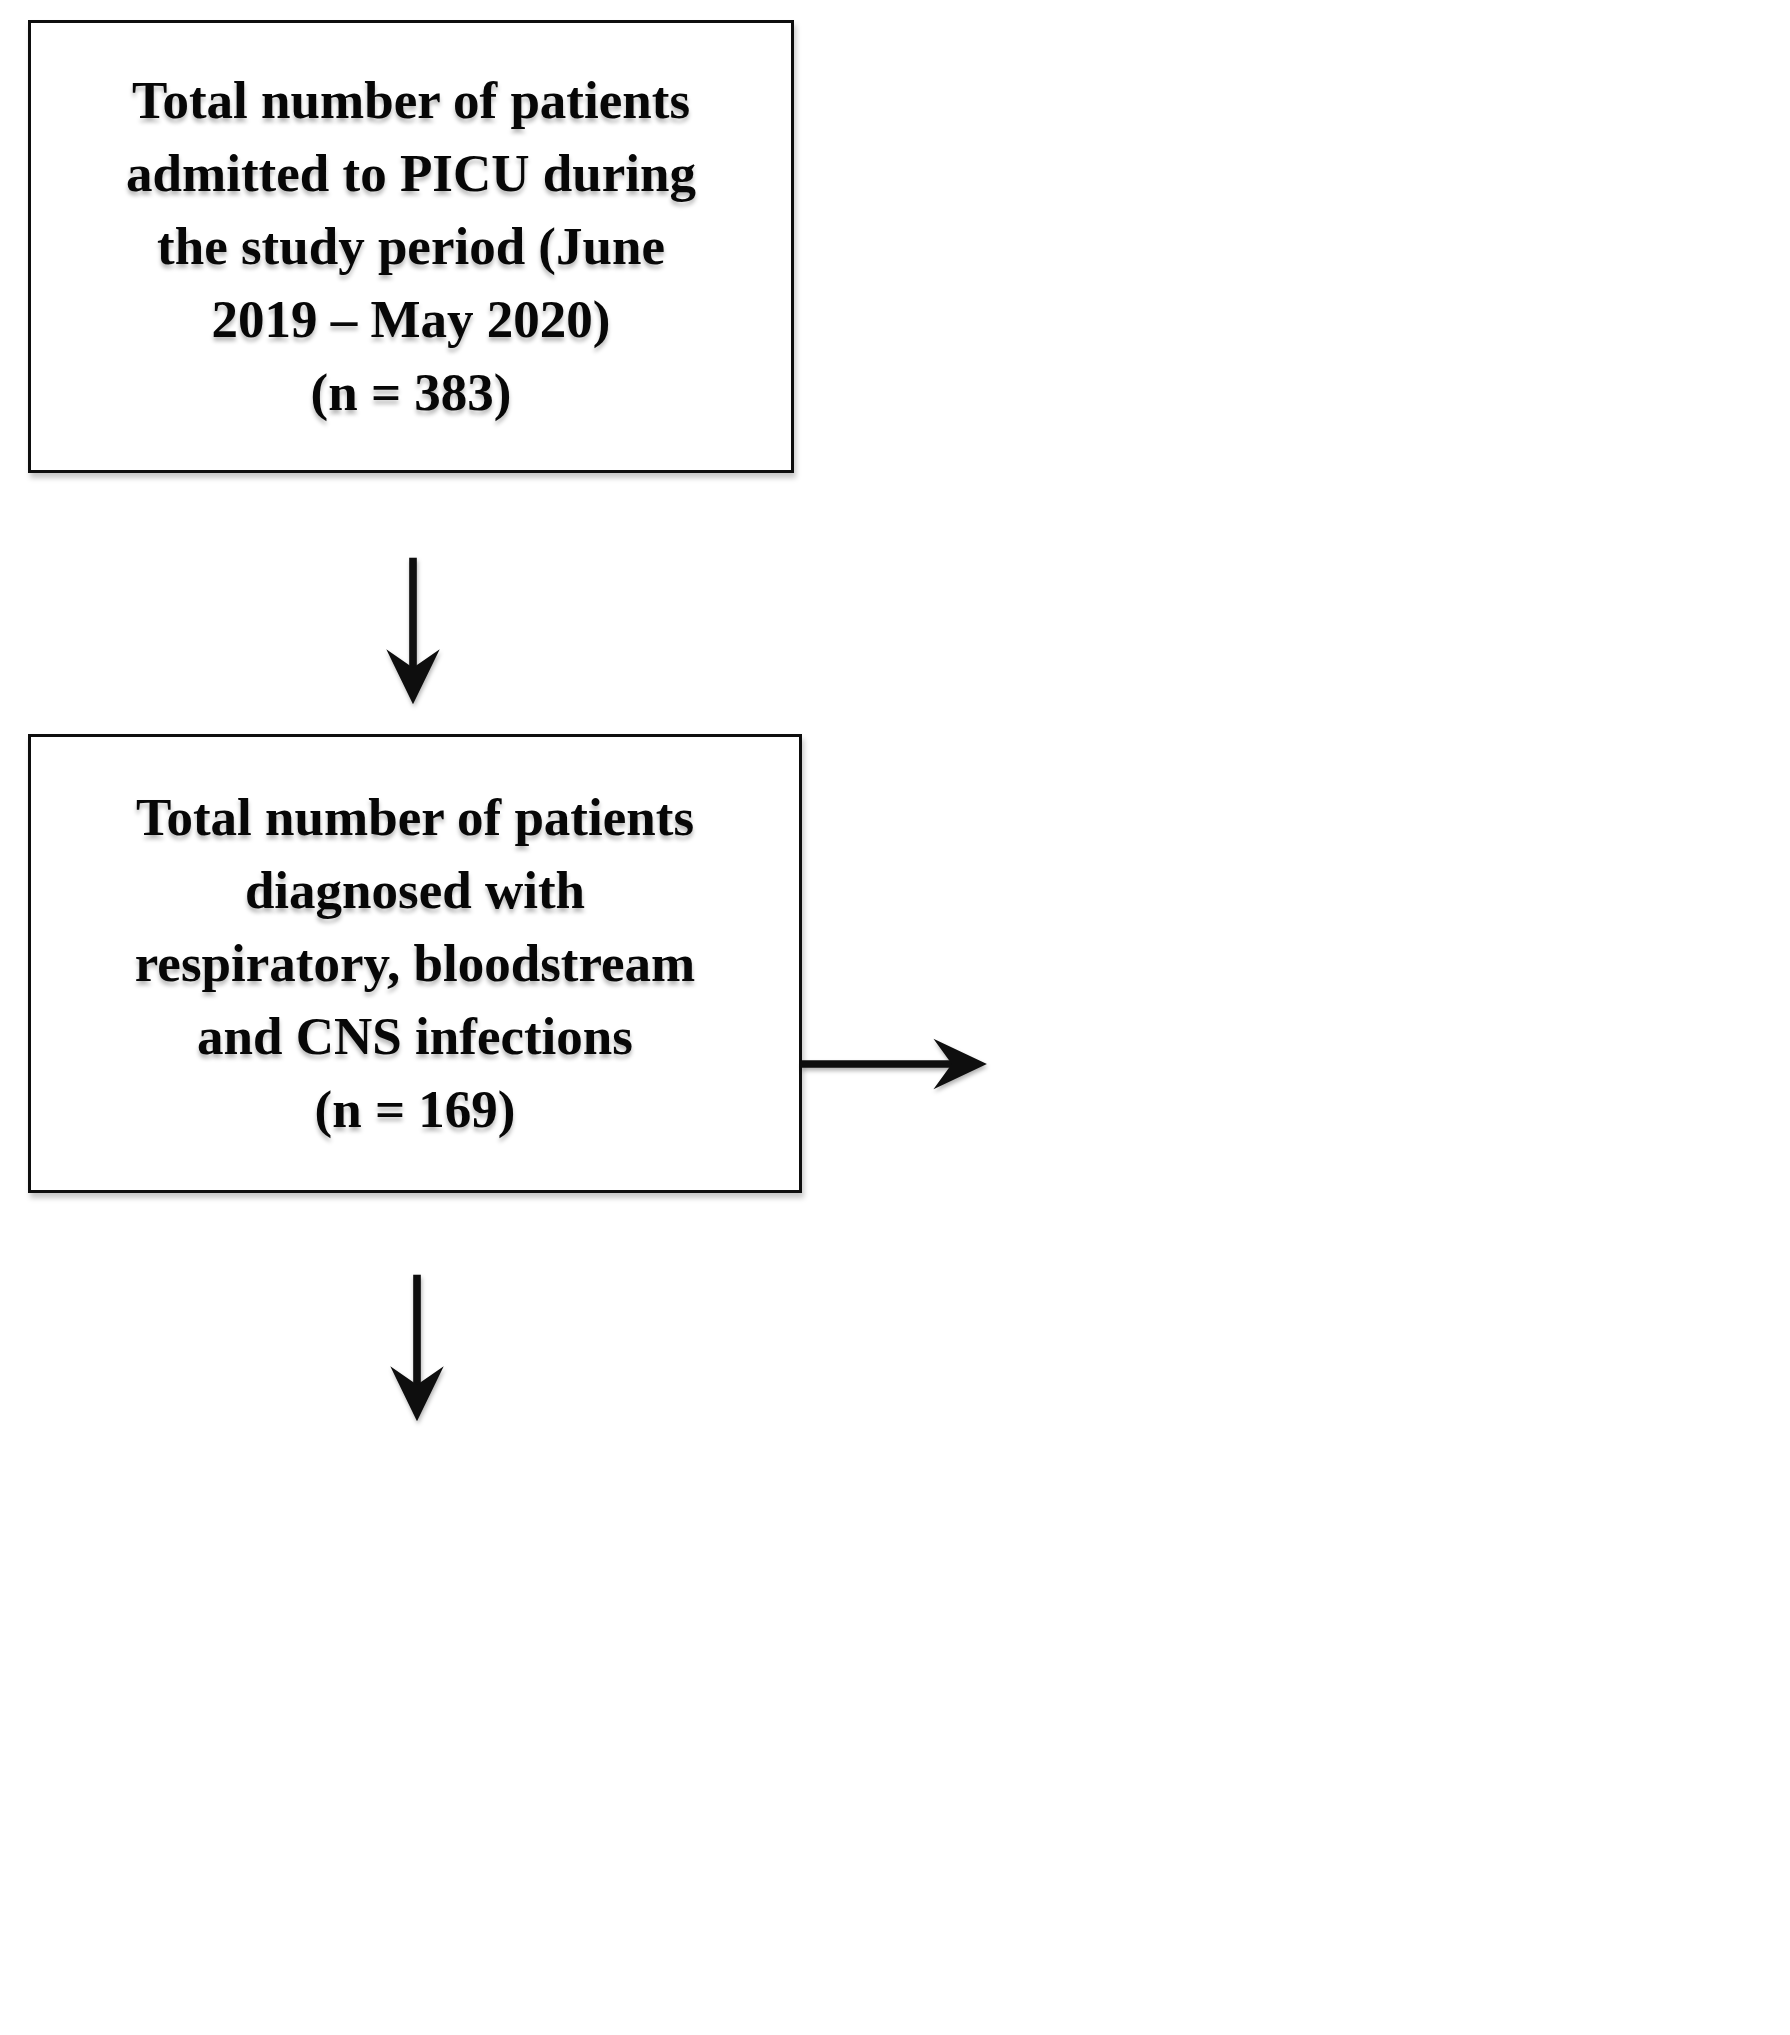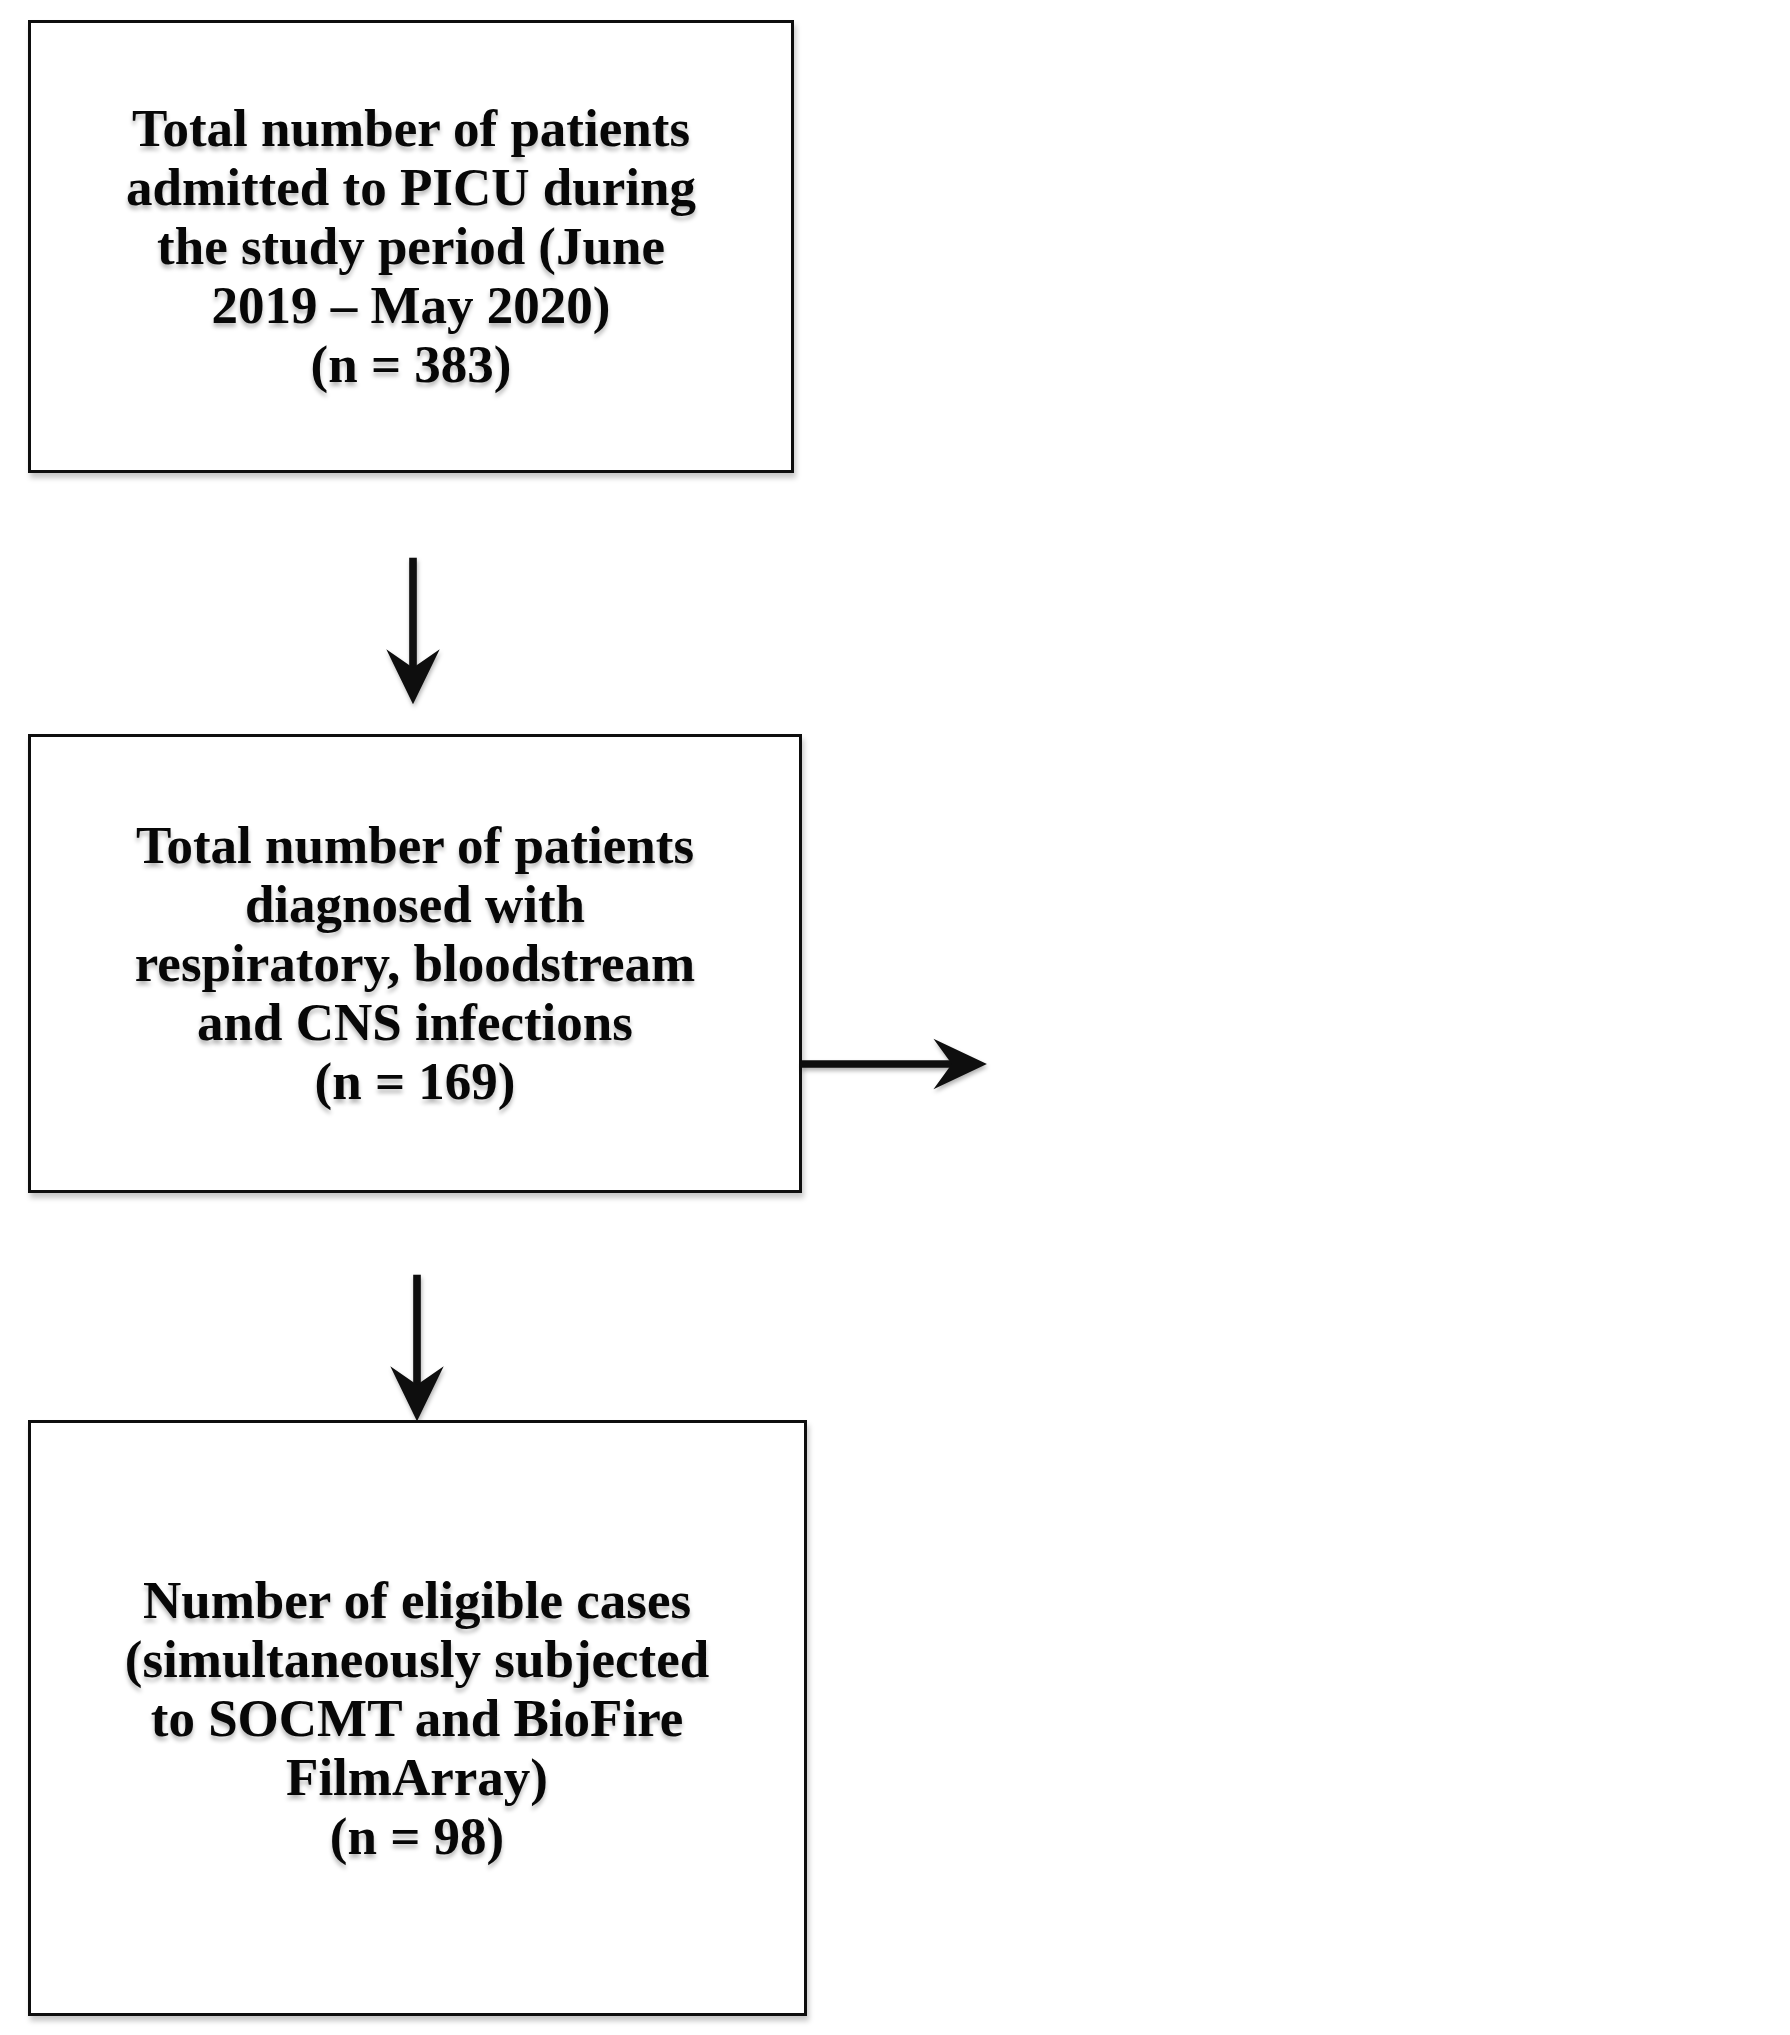--- a/index.html
+++ b/index.html
@@ -23,21 +23,21 @@
     display: flex;
     align-items: center;
     justify-content: center;
     box-shadow: 1.5px 4.6px 5.3px rgba(0,0,0,0.22);
   }
   .box-text {
     white-space: pre-line;
     text-align: center;
     font-weight: bold;
     font-size: 53px;
-    line-height: 59px;
+    line-height: 73px;
     color: #070707;
     text-shadow: 0 3.8px 4.6px rgba(0,0,0,0.28);
     padding: 0 7.6px;
   }
   .arrow {
     position: absolute;
     filter: drop-shadow(1.5px 3.1px 2.3px rgba(0,0,0,0.30));
   }
   #box-total-admitted { left: 28px;   top: 20px;   width: 766px; height: 453px; }
   #box-diagnosed      { left: 28px;   top: 734px;  width: 774px; height: 459px; }
@@ -77,22 +77,15 @@
     <line x1="2" y1="55" x2="212" y2="55" stroke="#0e0e0e" stroke-width="10"></line>
     <polygon points="246,55 176,22 200,55 176,88" fill="#0e0e0e"></polygon>
   </svg>
 
 
   <svg class="arrow" id="arrow-down-2" width="84" height="153" viewBox="0 0 110 200">
     <line x1="55" y1="6" x2="55" y2="165" stroke="#0e0e0e" stroke-width="10"></line>
     <polygon points="55,198 20,126 55,150 90,126" fill="#0e0e0e"></polygon>
   </svg>
 
-  <div class="box" id="box-eligible">
-    <div class="box-text">Number of eligible cases
-(simultaneously subjected
-to SOCMT and BioFire
-FilmArray)
-(n = 98)</div>
-  </div>
 
 </div>
 
 
 </body></html>

